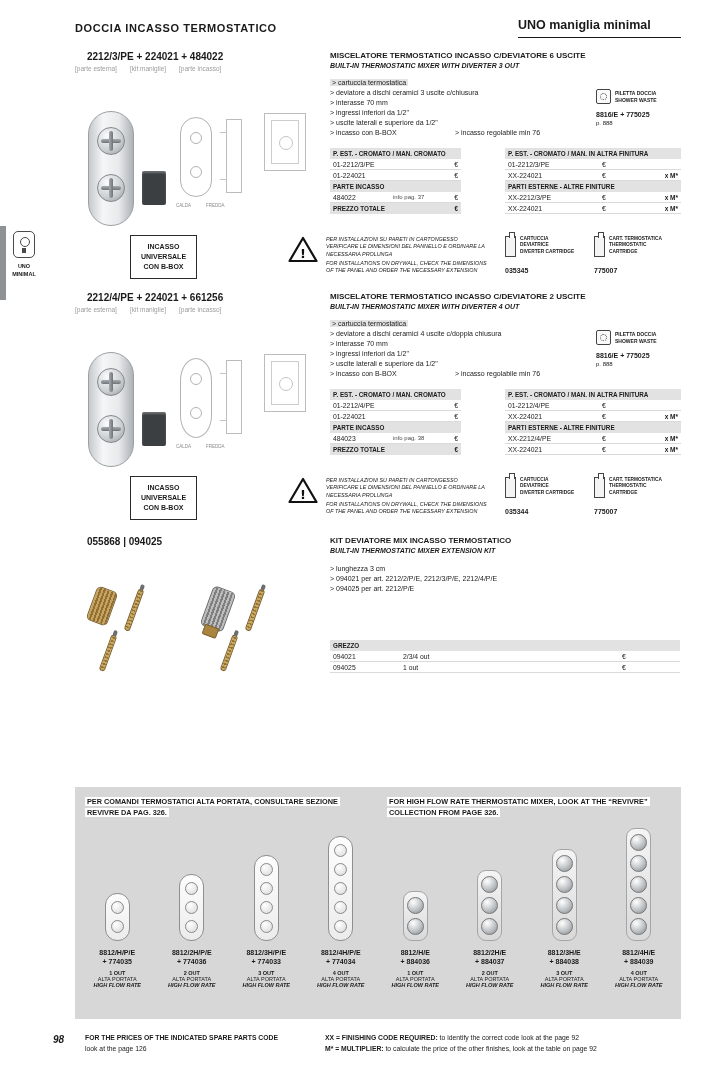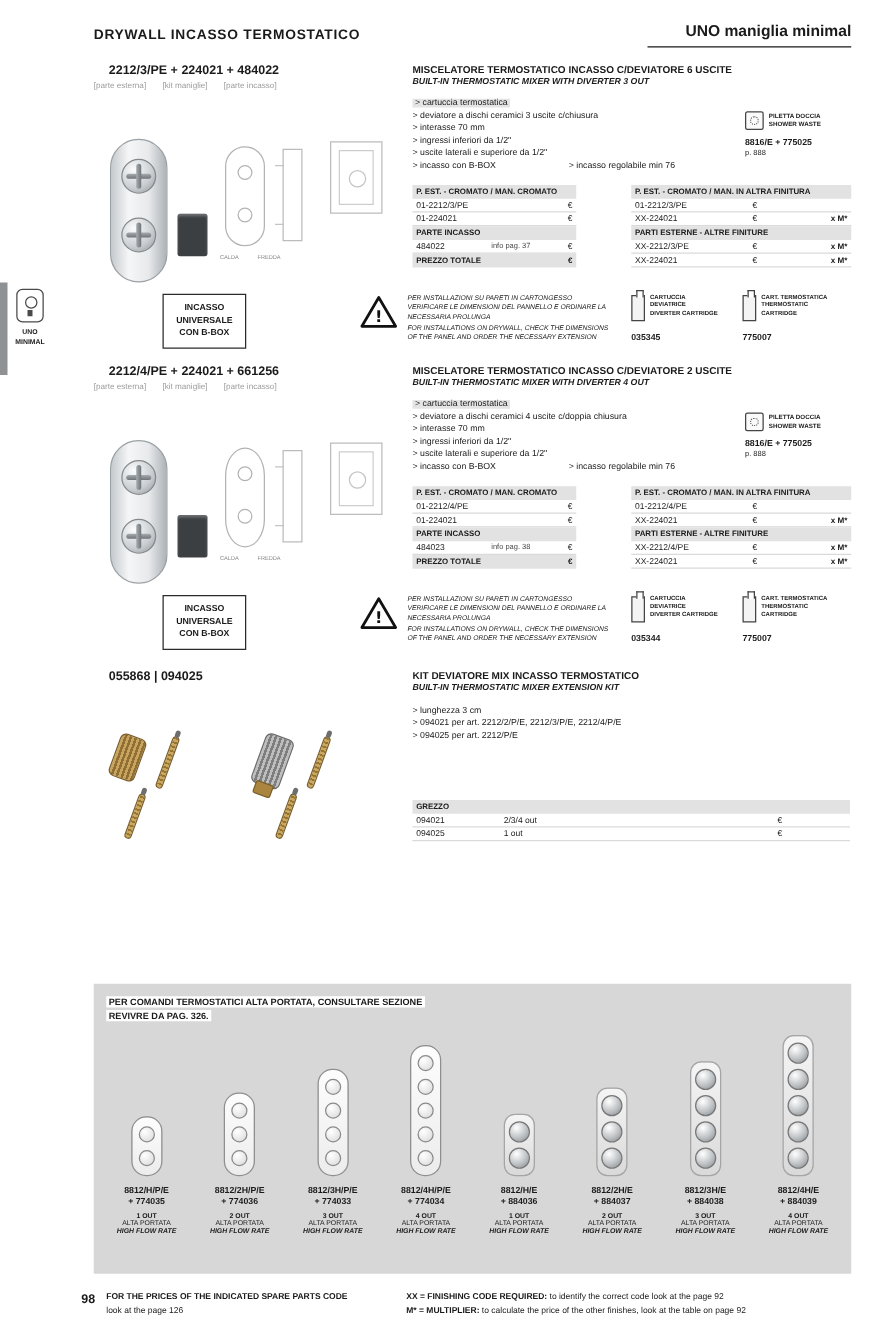--- a/index.html
+++ b/index.html
@@ -1,21 +1,21 @@
 <!DOCTYPE html>
 <html><head>
 <meta charset="utf-8">
 <style>
   * { box-sizing: border-box; }
   body { margin:0; background:#fff; font-family:"Liberation Sans", sans-serif; color:#1a1a1a; }
   .page { position:relative; width:712px; height:1065px; background:#fff; overflow:hidden; }
 
   
   .hdr-left { position:absolute; left:75px; top:22px; font-size:11px; font-weight:bold; letter-spacing:.6px; }
-  .hdr-right { position:absolute; right:31px; top:18px; font-size:12.5px; font-weight:bold; text-align:right; min-width:163px; border-bottom:1.5px solid #1a1a1a; padding-bottom:5px; }
+  .hdr-right { position:absolute; right:31px; top:18px; font-size:12.5px; font-weight:bold; min-width:163px; border-bottom:1.5px solid #1a1a1a; padding-bottom:5px; }
 
   
   .side-strip { position:absolute; left:0; top:226px; width:6px; height:74px; background:#8e9294; }
   .side-icon { position:absolute; left:13px; top:231px; width:22px; height:27px; border:1.5px solid #4a4a4a; border-radius:5px; background:#fff; }
   .side-icon::before { content:""; position:absolute; left:6px; top:5px; width:8px; height:8px; border:1.5px solid #4a4a4a; border-radius:50%; }
   .side-icon::after { content:""; position:absolute; left:8px; bottom:4px; width:4px; height:5px; background:#4a4a4a; }
   .side-label { position:absolute; left:2px; top:262px; width:44px; text-align:center; font-size:5.5px; font-weight:bold; line-height:1.5; white-space:pre-line; }
 
   
   .sec { position:absolute; left:0; width:712px; height:241px; }
@@ -123,31 +123,31 @@
   .rv-knobcol { border:1px solid #a5a5a5; border-radius:9px; background:linear-gradient(180deg,#f5f5f5,#d9d9d9);
                 padding:5px 3px; display:flex; flex-direction:column; gap:4px; align-items:center; }
   .rv-knob { width:17px; height:17px; border-radius:50%; border:1px solid #777;
              background:radial-gradient(circle at 35% 28%, #ffffff, #bfc3c6 55%, #84898d); }
   .rv-code { font-size:7px; font-weight:bold; line-height:1.35; text-align:center; }
   .rv-out { font-size:5.5px; font-weight:bold; margin-top:3px; }
   .rv-cap { font-size:5.5px; }
   .rv-cap.en { font-weight:bold; font-style:italic; }
 
   
-  .pg-num { position:absolute; left:65px; top:1034px; font-size:10px; font-weight:bold; }
+  .pg-num { position:absolute; left:53px; top:1034px; font-size:10px; font-weight:bold;font-style:italic; }
   .f-left { position:absolute; left:85px; top:1033px; font-size:6.8px; line-height:1.55; }
   .f-right { position:absolute; left:325px; top:1033px; font-size:6.8px; line-height:1.55; }
   .fb { font-weight:bold; }
 </style>
 </head>
 <body>
 
 <div class="page">
 
-  <div class="hdr-left">DRYWALL INCASSO TERMOSTATICO</div>
+  <div class="hdr-left">DOCCIA INCASSO TERMOSTATICO</div>
   <div class="hdr-right">UNO maniglia minimal</div>
 
   <div class="side-strip"></div>
   <div class="side-icon"></div>
   <div class="side-label">UNO
 MINIMAL</div>
 
   <section class="sec sec-3" style="top:51px">
     <div class="sec-code">2212/3/PE + 224021 + 484022</div>
     <div class="sec-sub">
@@ -467,20 +467,21 @@
           <span class="code">094025</span>
           <span class="desc">1 out</span>
           <span class="eur">€</span>
         </div>
     </div>
   </section>
 
   <div class="rv-panel">
     <div class="rv-notes">
       <div class="rv-note"><span>PER COMANDI TERMOSTATICI ALTA PORTATA, CONSULTARE SEZIONE REVIVRE DA PAG. 326.</span></div>
+      <div class="rv-note"><span>FOR HIGH FLOW RATE THERMOSTATIC MIXER, LOOK AT THE “REVIVRE” COLLECTION FROM PAGE 326.</span></div>
     </div>
     <div class="rv-grid">
 
       <div class="rv-cell">
         <div class="rv-img">
             <div class="rv-plate">
               <div class="rv-dot"></div>
               <div class="rv-dot"></div>
             </div>
           </div>

